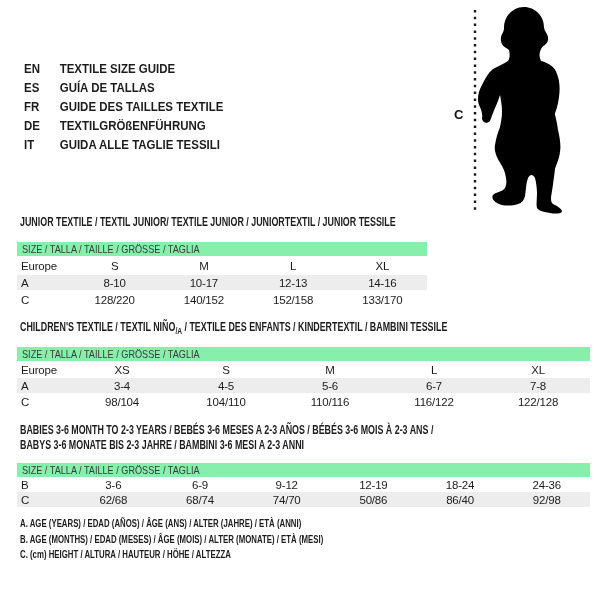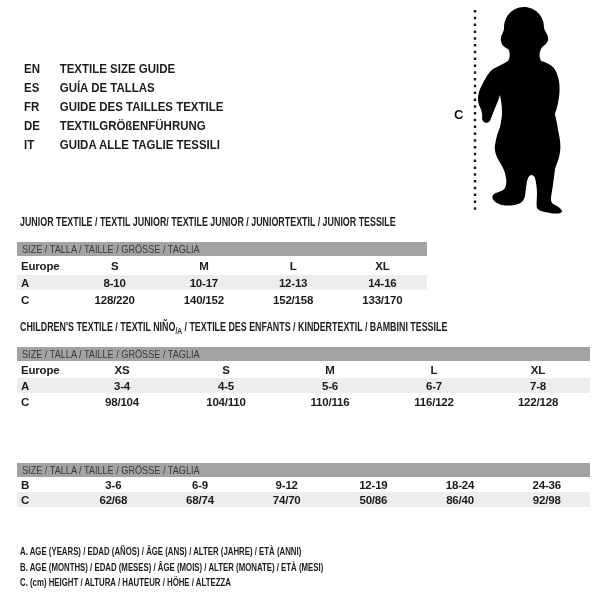--- a/index.html
+++ b/index.html
@@ -20,25 +20,25 @@
   
   .title{
     font-weight:bold;font-size:12px;line-height:14.5px;
     transform:scaleX(0.74);transform-origin:0 0;white-space:nowrap;
   }
   .sub{font-size:9px;vertical-align:-3px;}
 
   
   .sg-table{left:17px;}
   .size-bar{
-    height:14px;background:#a3a3a3;line-height:14px;
+    height:14px;background:#86efac;line-height:14px;
     font-size:11px;color:#3a3a3a;padding-left:5px;overflow:hidden;
   }
   .size-bar span{display:inline-block;transform:scaleX(0.83);transform-origin:0 50%;white-space:nowrap;}
-  .trow{display:flex;align-items:center;font-size:11.5px;letter-spacing:-0.2px;font-weight:bold;}
+  .trow{display:flex;align-items:center;font-size:11.5px;letter-spacing:-0.2px;}
   .trow .c0{width:53px;padding-left:4px;box-sizing:border-box;}
   .trow .cc{flex:1;text-align:center;}
   .shaded{background:#ededed;}
   .h19{height:19px;} .h18{height:18px;} .h17{height:17px;} .h15{height:15px;}
 
   
   .legend-row{
     font-weight:bold;font-size:11.5px;line-height:15.5px;
     transform:scaleX(0.68);transform-origin:0 0;white-space:nowrap;
   }
@@ -180,20 +180,24 @@
     <div class="trow h18">
       <span class="c0">C</span>
       <span class="cc">98/104</span>
       <span class="cc">104/110</span>
       <span class="cc">110/116</span>
       <span class="cc">116/122</span>
       <span class="cc">122/128</span>
     </div>
   </div>
 
+  <div class="abs" style="left:20px;top:423px;">
+    <div class="title">BABIES 3-6 MONTH TO 2-3 YEARS / BEBÉS 3-6 MESES A 2-3 AÑOS / BÉBÉS 3-6 MOIS À 2-3 ANS /</div>
+    <div class="title">BABYS 3-6 MONATE BIS 2-3 JAHRE / BAMBINI 3-6 MESI A 2-3 ANNI</div>
+  </div>
 
   <div class="abs sg-table" style="top:463px;width:573px;">
     <div class="size-bar">
       <span>SIZE / TALLA / TAILLE / GRÖSSE / TAGLIA</span>
     </div>
     <div class="trow h15">
       <span class="c0">B</span>
       <span class="cc">3-6</span>
       <span class="cc">6-9</span>
       <span class="cc">9-12</span>
@@ -205,19 +209,19 @@
       <span class="c0">C</span>
       <span class="cc">62/68</span>
       <span class="cc">68/74</span>
       <span class="cc">74/70</span>
       <span class="cc">50/86</span>
       <span class="cc">86/40</span>
       <span class="cc">92/98</span>
     </div>
   </div>
 
-  <div class="abs" style="left:20px;top:544px;">
+  <div class="abs" style="left:20px;top:516px;">
     <div class="legend-row">A. AGE (YEARS) / EDAD (AÑOS) / ÂGE (ANS) / ALTER (JAHRE) / ETÀ (ANNI)</div>
     <div class="legend-row">B. AGE (MONTHS) / EDAD (MESES) / ÂGE (MOIS) / ALTER (MONATE) / ETÀ (MESI)</div>
     <div class="legend-row">C. (cm) HEIGHT / ALTURA / HAUTEUR / HÖHE / ALTEZZA</div>
   </div>
 
 </div>
 
 </body></html>

